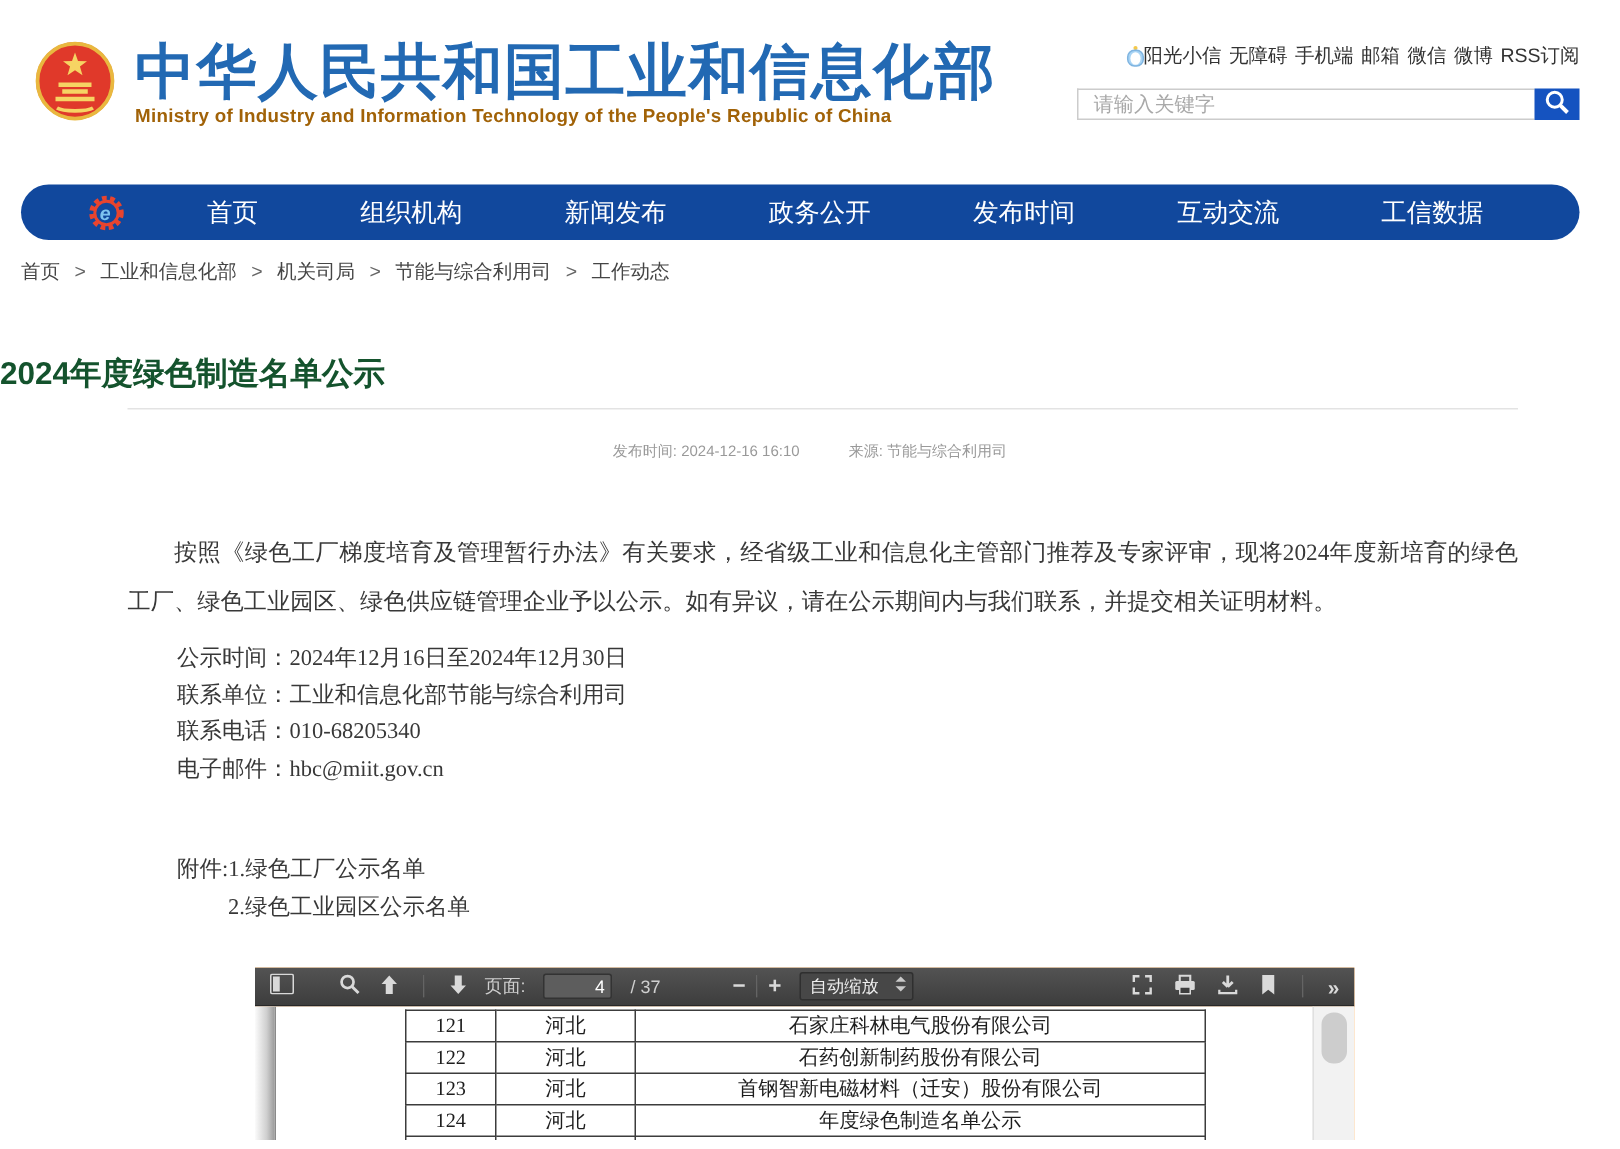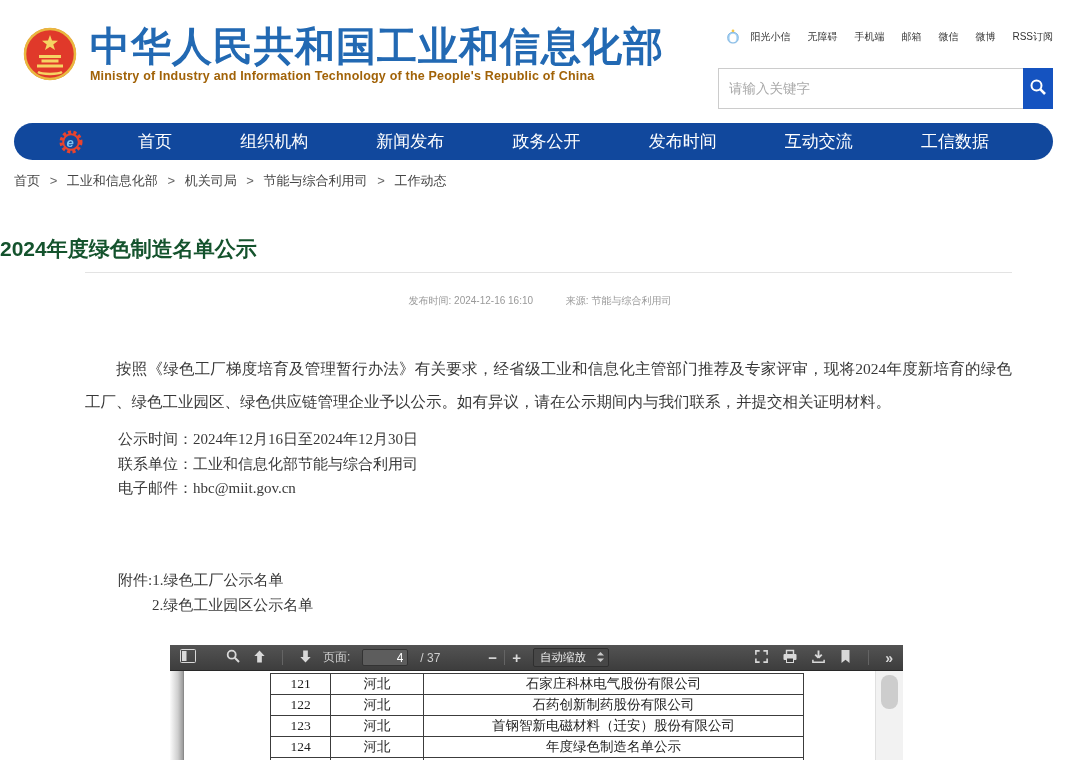--- a/index.html
+++ b/index.html
@@ -10,24 +10,24 @@
   }
 
   
   .site-header { position:relative; height:120px; }
   .brand { position:absolute; left:22px; top:26px; display:flex; align-items:center; }
   .brand-text { margin-left:12px; }
   .site-title { color:#2269b3; font-size:40px; font-weight:bold; letter-spacing:1px; line-height:36px;font-family:Liberation Serif, serif; }
   .site-subtitle { color:#a16207; font-size:12.5px; font-weight:bold; margin-top:4px; letter-spacing:.2px; }
 
   .header-right { position:absolute; right:27px; top:28px; width:335px; }
-  .quick-links { display:flex; align-items:center; justify-content:flex-end; gap:17px; font-size:10px; color:#333; }
+  .quick-links { display:flex; align-items:center; justify-content:flex-end; gap:5px; font-size:13px; color:#333; }
   .quick-links .ql { cursor:pointer; white-space:nowrap; }
   .mascot { display:inline-flex; margin-right:-8px; }
-  .search-bar { margin-top:23px; display:flex; height:41px; }
+  .search-bar { margin-top:13px; display:flex; height:21px; }
   .search-bar input {
     flex:1; border:1px solid #ccc; border-right:none; padding:0 10px;
     font-size:13.5px; color:#333; outline:none;
   }
   .search-bar input::placeholder { color:#a9a9a9; }
   .search-btn { width:30px; background:#1553c0; border:none; cursor:pointer;
     display:flex; align-items:center; justify-content:center; }
 
   
   .main-nav {
@@ -186,20 +186,21 @@
   <div class="article-meta">
     <span>发布时间: 2024-12-16 16:10</span>
     <span>来源: 节能与综合利用司</span>
   </div>
 
   <p class="body-par serif">按照《绿色工厂梯度培育及管理暂行办法》有关要求，经省级工业和信息化主管部门推荐及专家评审，现将2024年度新培育的绿色工厂、绿色工业园区、绿色供应链管理企业予以公示。如有异议，请在公示期间内与我们联系，并提交相关证明材料。</p>
 
   <div class="contact serif">
     <div>公示时间：2024年12月16日至2024年12月30日</div>
     <div>联系单位：工业和信息化部节能与综合利用司</div>
+    <div>联系电话：010-68205340</div>
     <div>电子邮件：hbc@miit.gov.cn</div>
   </div>
 
   <div class="attachments serif">
     <div class="att-line att-0">附件:1.绿色工厂公示名单</div>
     <div class="att-line att-1">2.绿色工业园区公示名单</div>
   </div>
 
   <div class="pdf-viewer">
     <div class="pdf-toolbar">

